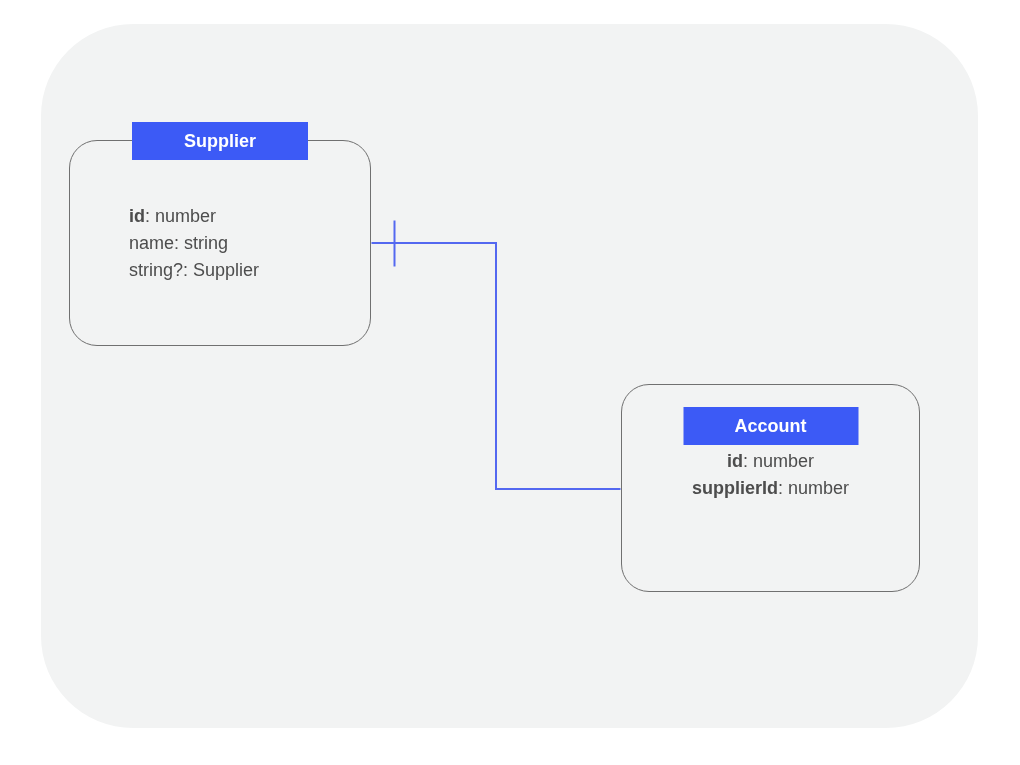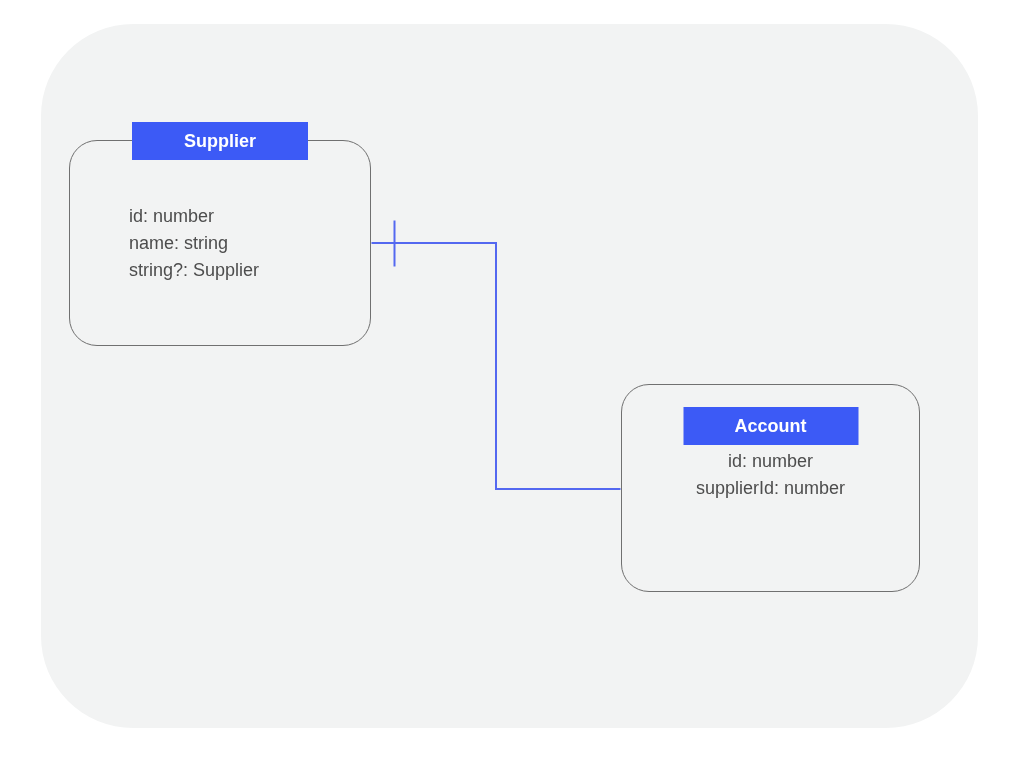--- a/index.html
+++ b/index.html
@@ -59,21 +59,21 @@
     white-space: nowrap;
   }
   .fields {
     position: absolute;
     left: 0; right: 0;
     color: var(--field-text);
     font-size: 18px;
     line-height: 27px;
     white-space: nowrap;
   }
-  .field b { font-weight: normal; }
+  .field b { font-weight: bold; }
   #entity-supplier { left: 69px; top: 140px; width: 302px; height: 206px; }
   #entity-supplier .entity-header { width: 176px; }
   #entity-supplier .fields { top: 62px; padding-left: 59px; text-align: left; }
   #entity-account { left: 621px; top: 384px; width: 299px; height: 208px; }
   #entity-account .entity-header { width: 175px; margin-top: 41px; }
   #entity-account .fields { top: 63px; text-align: center; }
 </style>
 </head>
 <body>
 

